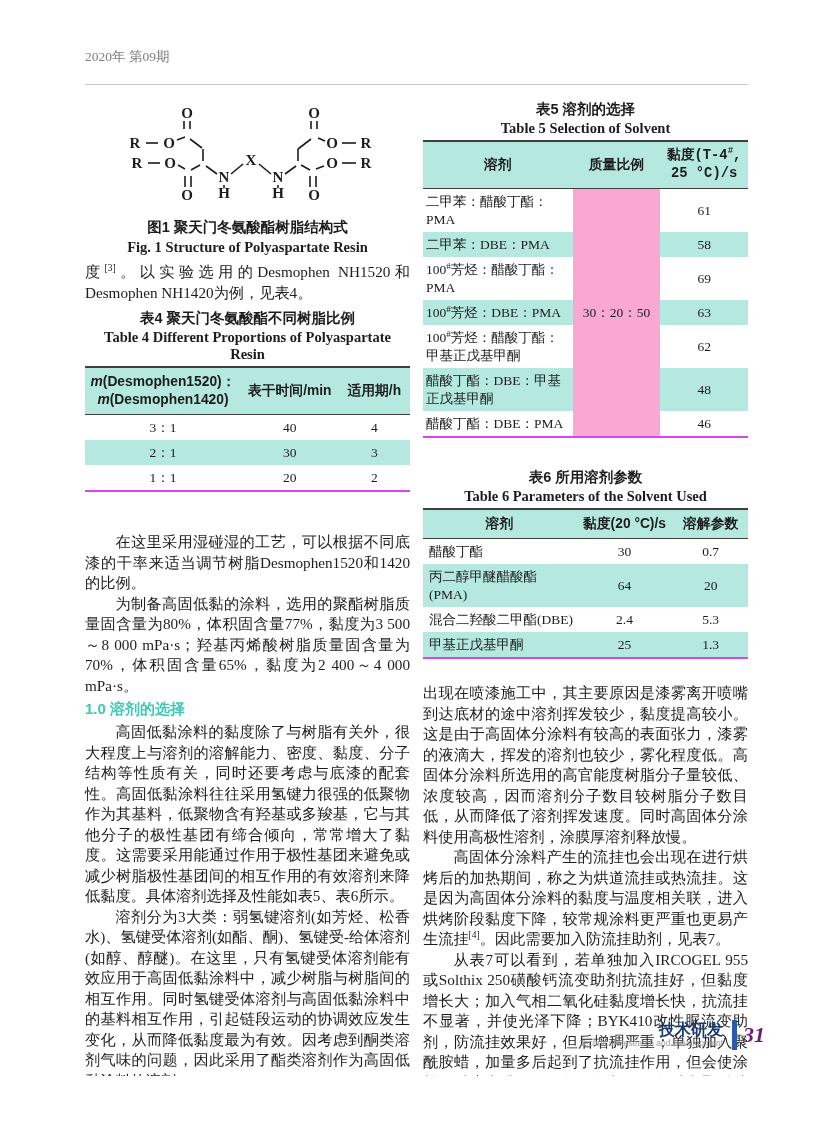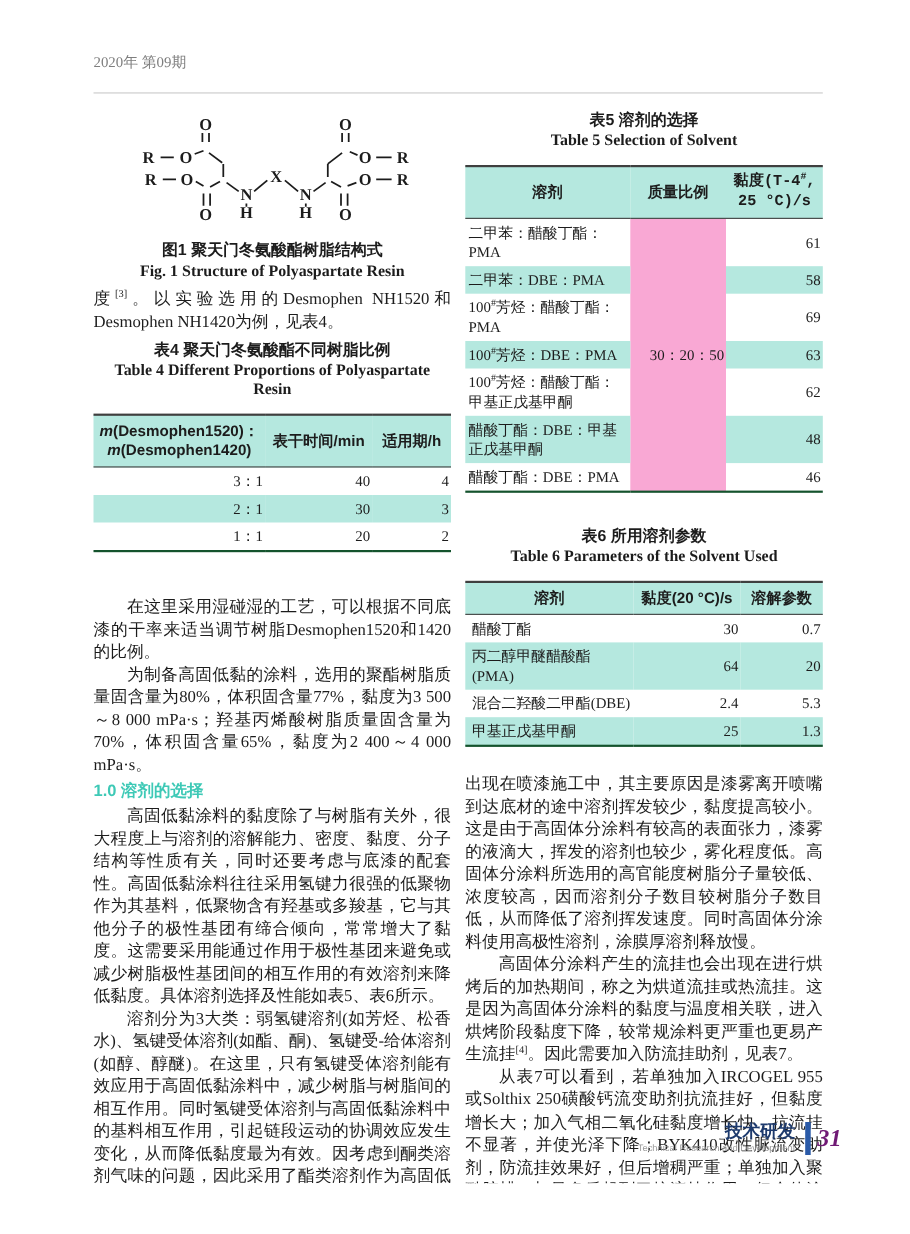--- a/index.html
+++ b/index.html
@@ -34,28 +34,28 @@
   figure { margin:2px 0 6px 0; }
   .struct-svg { display:block; margin:4px auto 0 auto; }
   .struct-svg text { font-family:"Liberation Serif",serif; font-size:15px; font-weight:bold; text-anchor:middle; fill:#1c1c1c; }
   figcaption .cap-cn { text-align:center; font-family:"Liberation Sans","DejaVu Sans",sans-serif; font-weight:bold; font-size:14.5px; margin-top:8px; }
   figcaption .cap-en { text-align:center; font-weight:bold; font-size:14.5px; margin-top:2px; }
 
   
   .tbl-block { margin:6px 0 10px 0; }
   .tbl-title-cn { text-align:center; font-family:"Liberation Sans","DejaVu Sans",sans-serif; font-weight:bold; font-size:14.5px; }
   .tbl-title-en { text-align:center; font-weight:bold; font-size:14.5px; margin-top:1px; }
-  table { width:100%; border-collapse:collapse; margin-top:13px;
-          border-top:2px solid #3f3f3f; border-bottom:2px solid #14532d; }
+  table { width:100%; border-collapse:collapse; margin-top:3px;
+          border-top:2px solid #3f3f3f; border-bottom:2px solid #d946ef; }
   th {
     background:#b5e8df; font-family:"Liberation Sans","DejaVu Sans",sans-serif;
     font-weight:bold; font-size:13.8px; padding:5px 2px; border-bottom:1.5px solid #3f3f3f;
     text-align:center; vertical-align:middle; line-height:18px;
   }
-  td { font-size:13.5px; padding:3.5px 2px; text-align:right; vertical-align:middle; line-height:18px; }
+  td { font-size:13.5px; padding:3.5px 2px; text-align:center; vertical-align:middle; line-height:18px; }
   tr.hl-row td { background:#b5e8df; }
   td.hl { background:#b5e8df; }
   td sup, th sup { font-size:9px; vertical-align:super; line-height:0; }
 
   #t4 td:nth-child(1){width:48%;} #t4 td:nth-child(2){width:30%;} #t4 td:nth-child(3){width:22%;}
   #t5 th:nth-child(1){width:46%;} #t5 th:nth-child(2){width:27%;} #t5 th:nth-child(3){width:27%;font-family:Liberation Mono, monospace;}
   #t5 td.sol { text-align:left; padding-left:3px; }
   #t5 td.ratio { background:#f9a8d4; font-size:13.5px; }
   #t6 td:nth-child(1){width:47%; text-align:left; padding-left:6px;}
   #t6 td:nth-child(2){width:30%;} #t6 td:nth-child(3){width:23%;}

